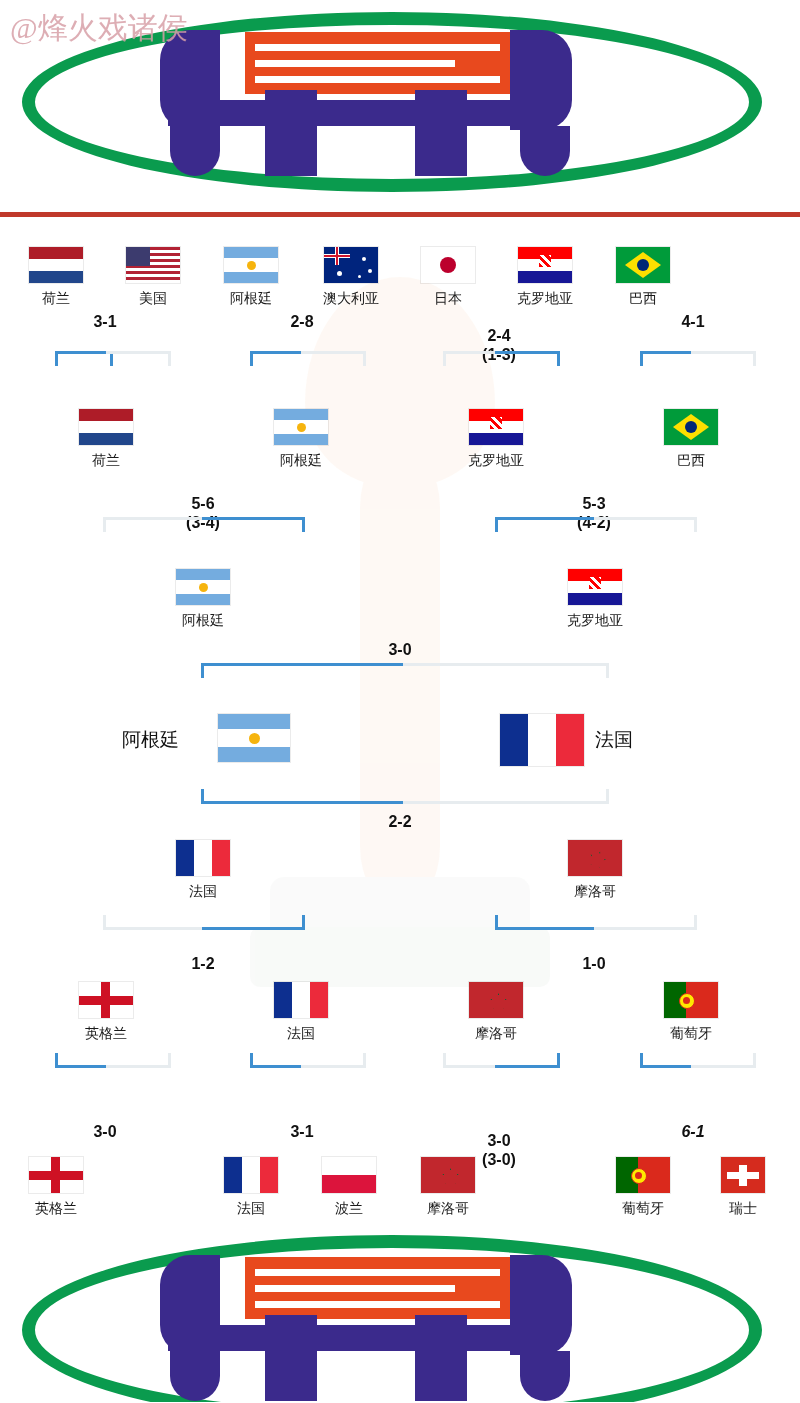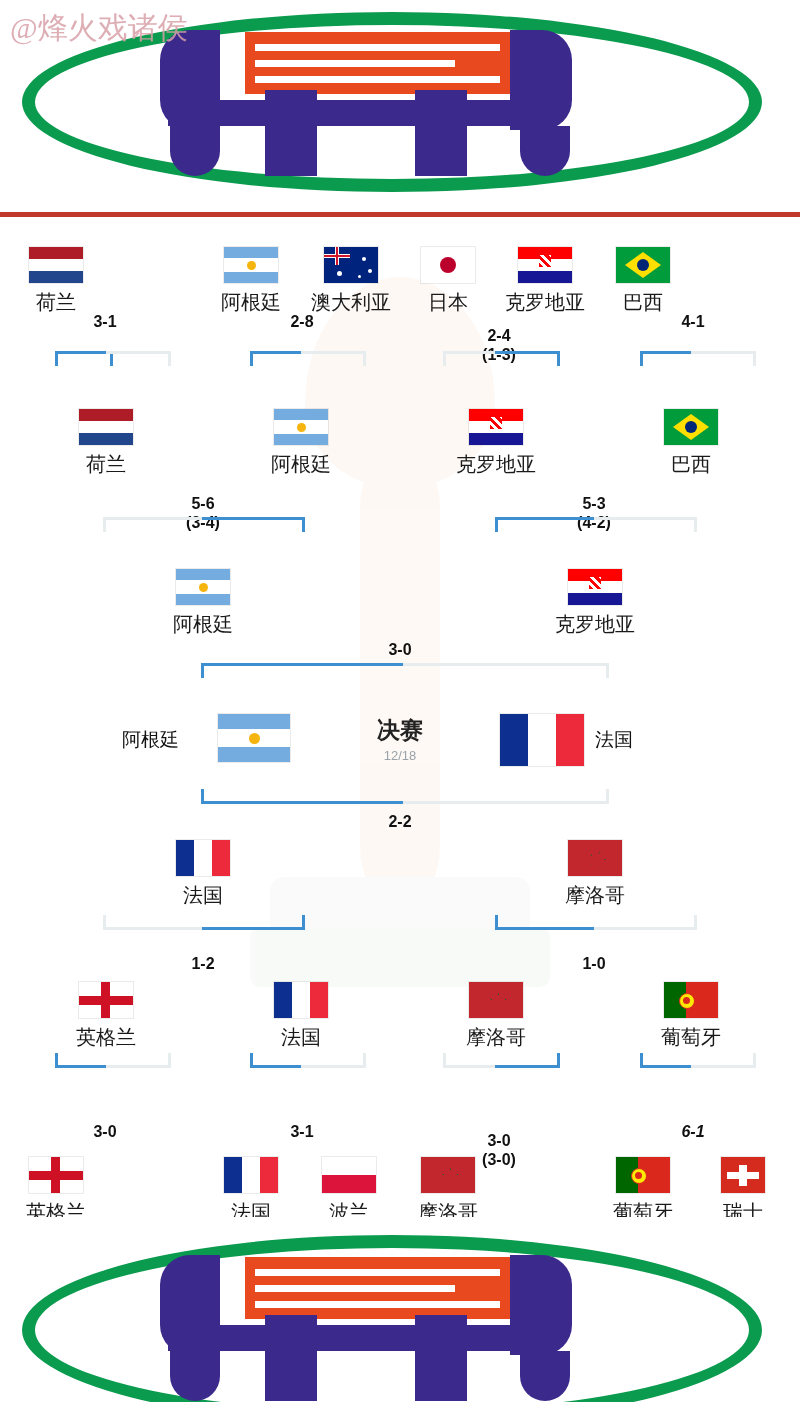--- a/index.html
+++ b/index.html
@@ -49,21 +49,21 @@
     position:absolute;left:0px;top:650px;width:300px;height:60px;background:#e4e9e4;
     border-radius:10px;
   }
   .layer{position:relative;z-index:2;}
   .node{position:absolute;text-align:center;}
   .flag{
     display:block;margin:0 auto 6px auto;
     box-shadow:0 0 0 1px rgba(0,0,0,.08);
     background:#eee;overflow:hidden;position:relative;
   }
-  .cname{font-size:20px;color:#1a1a1a;white-space:nowrap;font-weight:400;}
+  .cname{font-size:14px;color:#1a1a1a;white-space:nowrap;font-weight:400;}
   .score{
     position:absolute;font-size:16px;font-weight:bold;color:#111;text-align:center;
     line-height:19px;white-space:nowrap;
   }
   .conn{position:absolute;border-color:#3e8fd0;border-style:solid;border-width:0;}
   .conn-grey{border-color:#e7ecef;}
   .final-label{
     position:absolute;text-align:center;
   }
   .final-title{font-size:23px;color:#222;font-weight:bold;}
@@ -107,20 +107,32 @@
 
   <div class="node layer" style="left:16px;top:30px;width:80px;">
     <span class="flag" style="width:54px;height:36px;">
       <span class="fl" style="background:#21468b;"></span>
       <span class="stripe" style="top:0;height:12px;background:#ae1c28;"></span>
       <span class="stripe" style="top:12px;height:12px;background:#fff;"></span>
     </span>
     <span class="cname">荷兰</span>
   </div>
 
+  <div class="node layer" style="left:113px;top:30px;width:80px;">
+    <span class="flag" style="width:54px;height:36px;background:#fff;">
+      <span class="stripe" style="top:0;height:3px;background:#b22234;"></span>
+      <span class="stripe" style="top:6px;height:3px;background:#b22234;"></span>
+      <span class="stripe" style="top:12px;height:3px;background:#b22234;"></span>
+      <span class="stripe" style="top:18px;height:3px;background:#b22234;"></span>
+      <span class="stripe" style="top:24px;height:3px;background:#b22234;"></span>
+      <span class="stripe" style="top:30px;height:3px;background:#b22234;"></span>
+      <span style="position:absolute;left:0;top:0;width:24px;height:19px;background:#3c3b6e;"></span>
+    </span>
+    <span class="cname">美国</span>
+  </div>
 
   <div class="node layer" style="left:211px;top:30px;width:80px;">
     <span class="flag" style="width:54px;height:36px;background:#fff;">
       <span class="stripe" style="top:0;height:11px;background:#74acdf;"></span>
       <span class="stripe" style="top:25px;height:11px;background:#74acdf;"></span>
       <span style="position:absolute;left:23px;top:14px;width:9px;height:9px;border-radius:50%;background:#f6b40e;"></span>
     </span>
     <span class="cname">阿根廷</span>
   </div>
 
@@ -258,24 +270,20 @@
 
   <div class="side-name layer" style="left:122px;top:510px;">阿根廷</div>
   <div class="layer" style="position:absolute;left:218px;top:497px;">
     <span class="flag" style="width:72px;height:48px;background:#fff;display:block;">
       <span class="stripe" style="top:0;height:15px;background:#74acdf;"></span>
       <span class="stripe" style="top:33px;height:15px;background:#74acdf;"></span>
       <span style="position:absolute;left:31px;top:19px;width:11px;height:11px;border-radius:50%;background:#f6b40e;"></span>
     </span>
   </div>
 
-  <div class="final-label layer" style="left:340px;top:498px;width:120px;">
-    <div class="final-title">决赛</div>
-    <div class="final-date">12/18</div>
-  </div>
 
   <div class="layer" style="position:absolute;left:500px;top:497px;">
     <span class="flag" style="width:84px;height:52px;display:block;background:#fff;">
       <span style="position:absolute;left:0;top:0;width:28px;height:100%;background:#0d2f8f;"></span>
       <span style="position:absolute;left:28px;top:0;width:28px;height:100%;background:#fff;"></span>
       <span style="position:absolute;left:56px;top:0;width:28px;height:100%;background:#ec2a3b;"></span>
     </span>
   </div>
   <div class="side-name layer" style="left:595px;top:510px;">法国</div>
 

